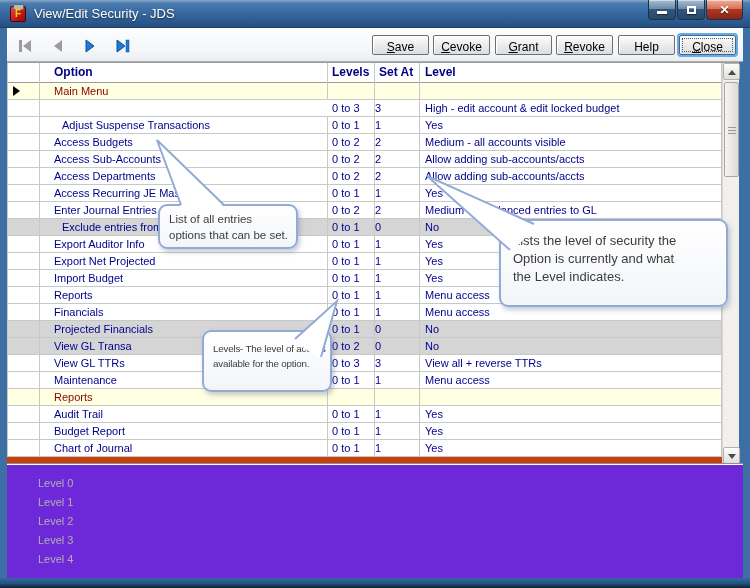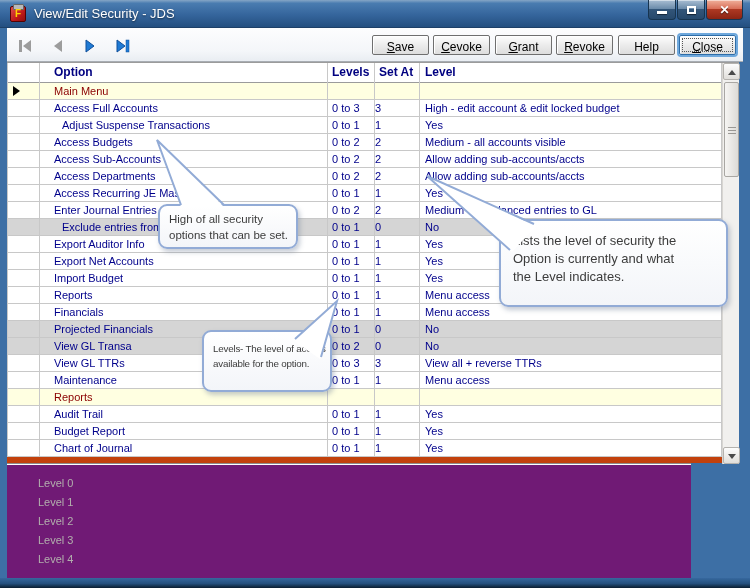--- a/index.html
+++ b/index.html
@@ -77,21 +77,21 @@
   .tri-up{position:absolute;left:4px;top:6px;width:0;height:0;border-left:4px solid transparent;
     border-right:4px solid transparent;border-bottom:5px solid #4a4a4a;}
   .tri-down{position:absolute;left:4px;top:6px;width:0;height:0;border-left:4px solid transparent;
     border-right:4px solid transparent;border-top:5px solid #4a4a4a;}
   #sb-thumb{position:absolute;left:1px;top:19px;width:15px;height:95px;
     background:linear-gradient(90deg,#f6f5f3,#dddbd7);border:1px solid #a9a7a3;border-radius:2px;}
   #sb-thumb::after{content:"";position:absolute;left:3px;top:44px;width:8px;height:7px;
     background:repeating-linear-gradient(180deg,#9a9894 0 1px,transparent 1px 3px);}
 
   
-  #levels-panel{position:absolute;left:7px;top:463px;width:684px;height:115px;background:#701a75;
+  #levels-panel{position:absolute;left:7px;top:463px;width:736px;height:115px;background:#6d28d9;
     border-top:1px solid #8e8e8e;box-shadow:inset 0 1px 0 #fff;padding:13px 0 0 31px;}
   .lvl-label{height:19px;font-size:11px;color:#b2b0ad;}
 
   
   #frame-bottom{position:absolute;left:0;top:578px;width:750px;height:10px;
     background:linear-gradient(180deg,#36689e 0%,#24507e 55%,#0a1e30 100%);}
 
   
   .callout{position:absolute;z-index:40;background:linear-gradient(180deg,#ffffff 0%,#f3f5f9 100%);
     border:2px solid #92abd6;border-radius:9px;box-shadow:2px 3px 5px rgba(110,125,150,.4);
@@ -159,21 +159,20 @@
     <div id="grid-body">
         <div class="grow section">
           <div class="c gutter"><span class="marker"></span></div>
           <div class="c opt">Main Menu</div>
           <div class="c lv"></div>
           <div class="c sa"></div>
           <div class="c ll"></div>
         </div>
         <div class="grow">
           <div class="c gutter"></div>
-          <div class="c opt">Access Full Accounts</div>
           <div class="c lv">0 to 3</div>
           <div class="c sa">3</div>
           <div class="c ll">High - edit account &amp; edit locked budget</div>
         </div>
         <div class="grow">
           <div class="c gutter"></div>
           <div class="c opt ind">Adjust Suspense Transactions</div>
           <div class="c lv">0 to 1</div>
           <div class="c sa">1</div>
           <div class="c ll">Yes</div>
@@ -222,21 +221,21 @@
         </div>
         <div class="grow">
           <div class="c gutter"></div>
           <div class="c opt">Export Auditor Info</div>
           <div class="c lv">0 to 1</div>
           <div class="c sa">1</div>
           <div class="c ll">Yes</div>
         </div>
         <div class="grow">
           <div class="c gutter"></div>
-          <div class="c opt">Export Net Accounts</div>
+          <div class="c opt">Export Net Projected</div>
           <div class="c lv">0 to 1</div>
           <div class="c sa">1</div>
           <div class="c ll">Yes</div>
         </div>
         <div class="grow">
           <div class="c gutter"></div>
           <div class="c opt">Import Budget</div>
           <div class="c lv">0 to 1</div>
           <div class="c sa">1</div>
           <div class="c ll">Yes</div>
@@ -330,21 +329,21 @@
     <div class="lvl-label">Level 3</div>
     <div class="lvl-label">Level 4</div>
   </div>
 
   <div id="frame-bottom"></div>
 
   <svg class="tail" style="left:150px;top:135px" width="82" height="76">
     <polygon points="7,5 31,72 74,72" fill="#ffffff"></polygon>
     <path d="M31,70 L7,5 L74,70" stroke="#92abd6" stroke-width="2" fill="none"></path>
   </svg>
-  <div class="callout" id="callout-1">High of all security
+  <div class="callout" id="callout-1">List of all entries
 options that can be set.</div>
 
   <svg class="tail" style="left:420px;top:170px" width="122" height="88">
     <polygon points="7,6 92,82 116,56" fill="#ffffff"></polygon>
     <path d="M90,80 L7,6 L114,54" stroke="#92abd6" stroke-width="2" fill="none"></path>
   </svg>
   <div class="callout" id="callout-2">Lists the level of security the
 Option is currently and what
 the Level indicates.</div>
 

